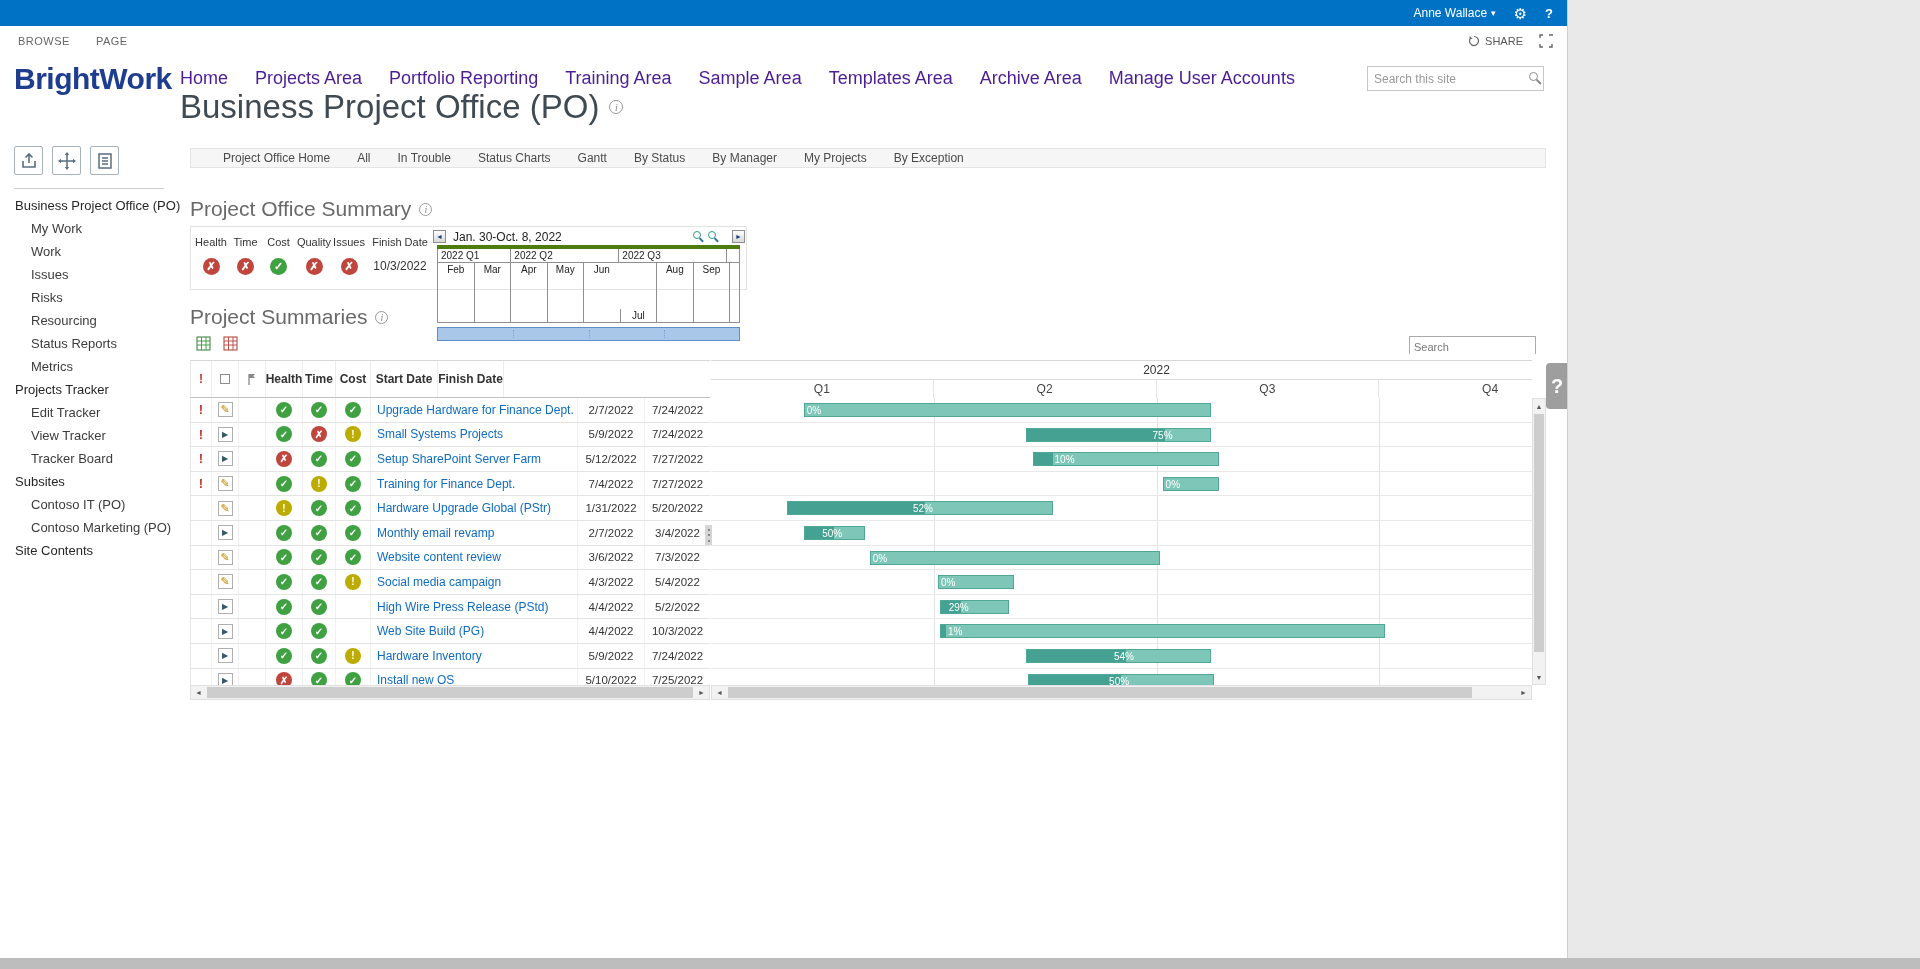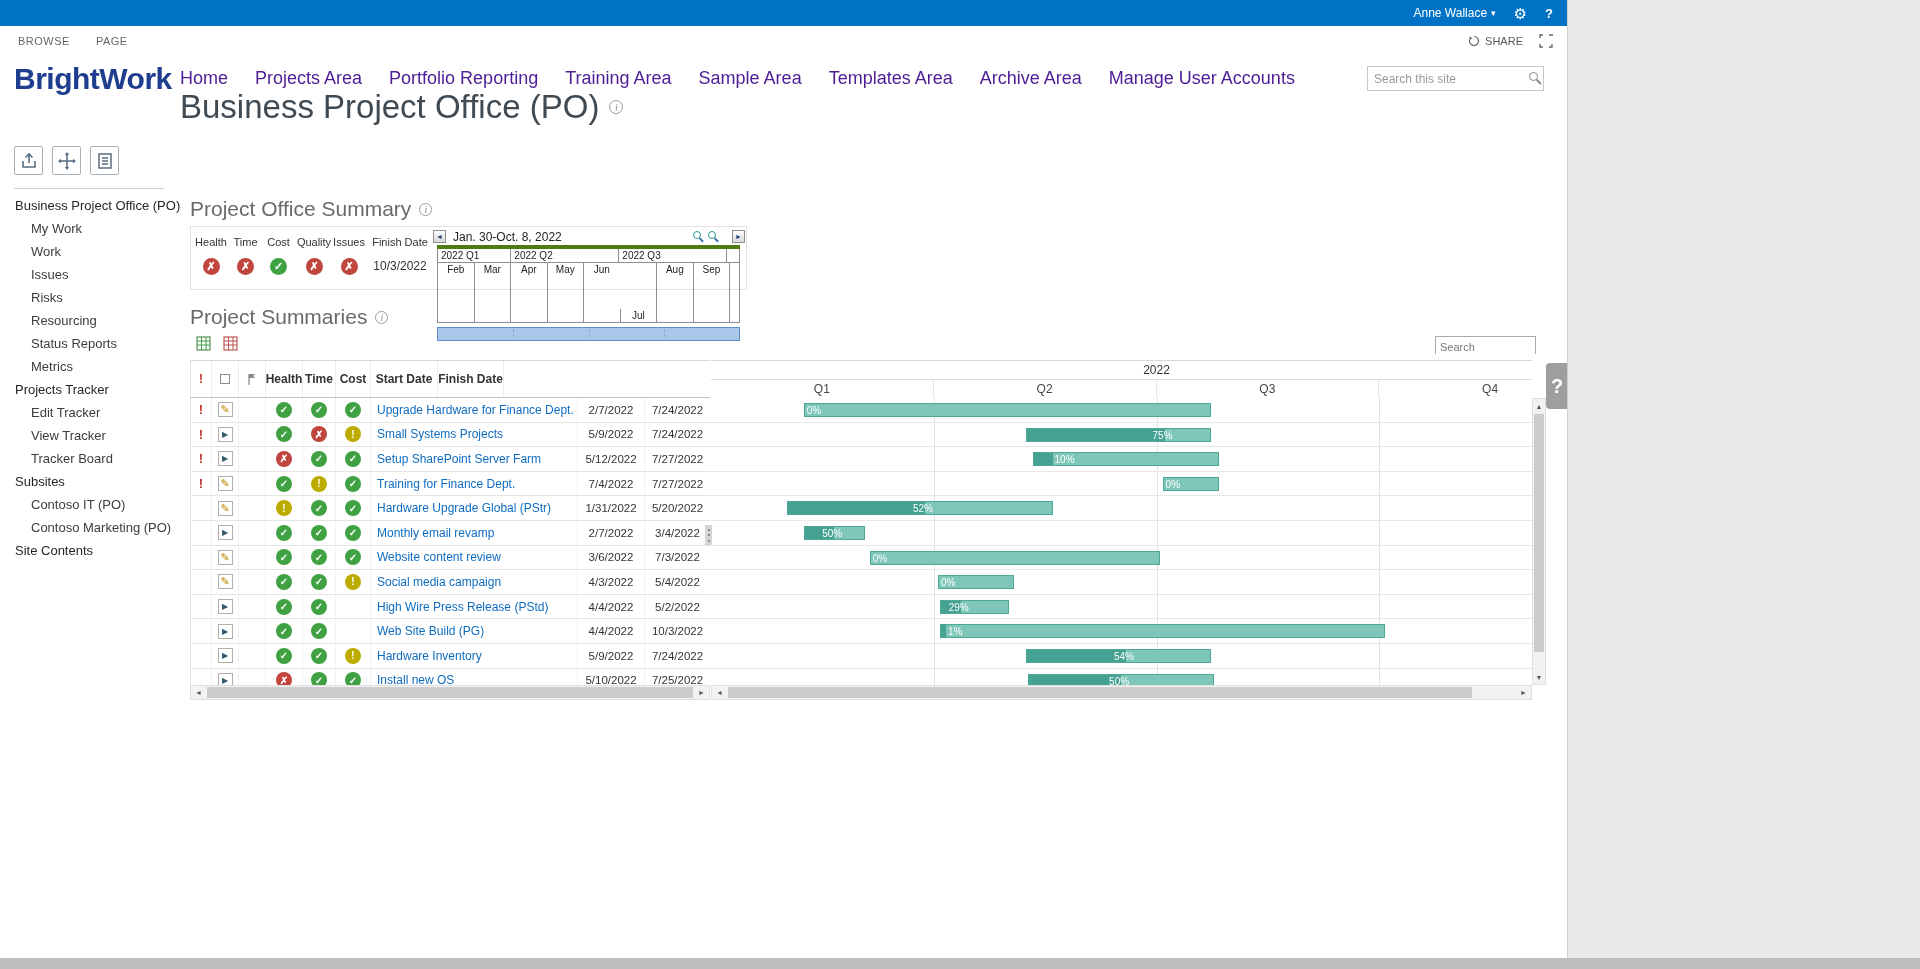--- a/index.html
+++ b/index.html
@@ -80,21 +80,21 @@
   .tl-mrow { display:flex; border-top:1px solid #8F8F8F; border-bottom:1px solid #8F8F8F; }
   .tl-q { font-size:10px; color:#222; padding:1px 0 1px 3px; border-left:1px solid #8F8F8F; white-space:nowrap; overflow:hidden; }
   .tl-q:last-child, .tl-m:last-child { border-right:1px solid #8F8F8F; }
   .tl-m { font-size:10px; color:#222; text-align:center; padding:1px 0; border-left:1px solid #8F8F8F; overflow:hidden; }
   .tl-bar { margin:4px 0 0 4px; width:303px; height:14px; background:#A9C7E8; border:1px solid #5E8FC4; position:relative; cursor:pointer; }
   .tl-tick { position:absolute; top:2px; bottom:2px; width:0; border-left:1px dotted #7FA5CE; }
 
   
   .ps-toolbar-icons { position:absolute; left:196px; top:336px; display:flex; gap:12px; }
   .export-icon { cursor:pointer; display:flex; }
-  .ps-search { position:absolute; right:31px; top:336px; width:101px; height:18px; border:1px solid #ABABAB; background:#fff; }
+  .ps-search { position:absolute; right:31px; top:336px; width:127px; height:18px; border:1px solid #ABABAB; background:#fff; }
   .ps-search input { width:100%; height:100%; border:none; outline:none; font-size:11px; padding:0 4px; color:#555; font-family:inherit; }
   .ps-search input::placeholder { color:#777; }
 
   
   .grid { position:absolute; left:190px; top:360px; width:520px; background:#fff; }
   .grid-header { display:flex; height:38px; border-top:1px solid #D8D8D8; border-bottom:1px solid #C2C2C2; border-left:1px solid #E6E6E6; align-items:center; }
   .gh-cell { font-size:12px; font-weight:bold; color:#333; display:flex; align-items:center; justify-content:center; height:100%; border-right:1px solid #EDEDED; flex:none; cursor:pointer; }
   .gh-cell.left { justify-content:flex-start; padding-left:6px; }
   .gh-cell.alert { color:#C13831; }
   .grid-body { height:287px; overflow:hidden; border-left:1px solid #E6E6E6; }
@@ -189,20 +189,31 @@
     </div>
   <div class="site-search">
     <input type="text" placeholder="Search this site" style="">
     <span class="mag"></span>
   </div>
   <div class="page-title">
     <span>Business Project Office (PO)</span>
     <span class="info-icon"></span>
   </div>
 
+  <div class="view-tabs" id="view-tabs">
+      <a class="view-tab">Project Office Home</a>
+      <a class="view-tab">All</a>
+      <a class="view-tab">In Trouble</a>
+      <a class="view-tab">Status Charts</a>
+      <a class="view-tab">Gantt</a>
+      <a class="view-tab">By Status</a>
+      <a class="view-tab">By Manager</a>
+      <a class="view-tab">My Projects</a>
+      <a class="view-tab">By Exception</a>
+    </div>
 
   <div class="side-icons">
     <span class="side-icon">
       <svg width="18" height="18" viewBox="0 0 18 18">
           <path d="M9 11V2M5.5 5.5 9 2l3.5 3.5" stroke="#5A6E7E" stroke-width="1.6" fill="none"></path>
           <path d="M3 9v6h12V9" stroke="#5A6E7E" stroke-width="1.6" fill="none"></path>
         </svg>
     </span>
     <span class="side-icon">
       <svg width="18" height="18" viewBox="0 0 18 18">

